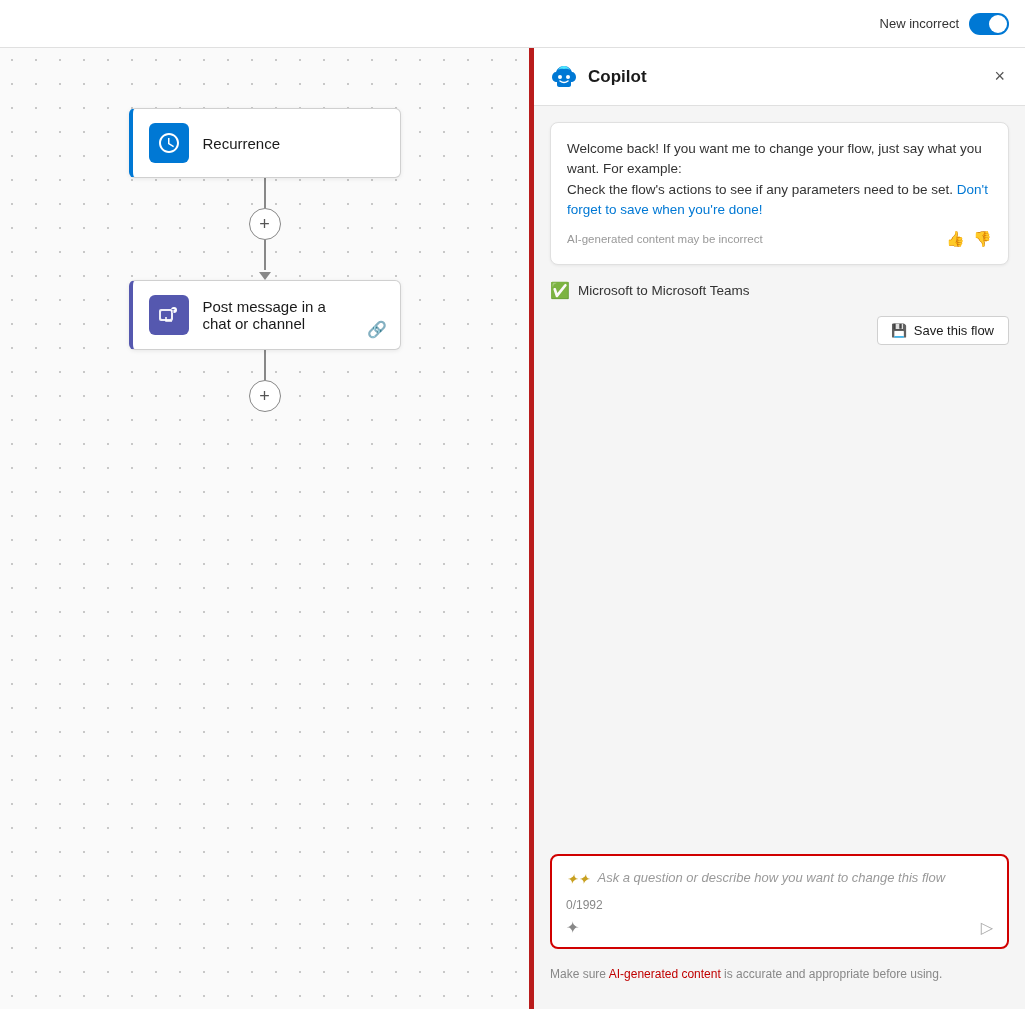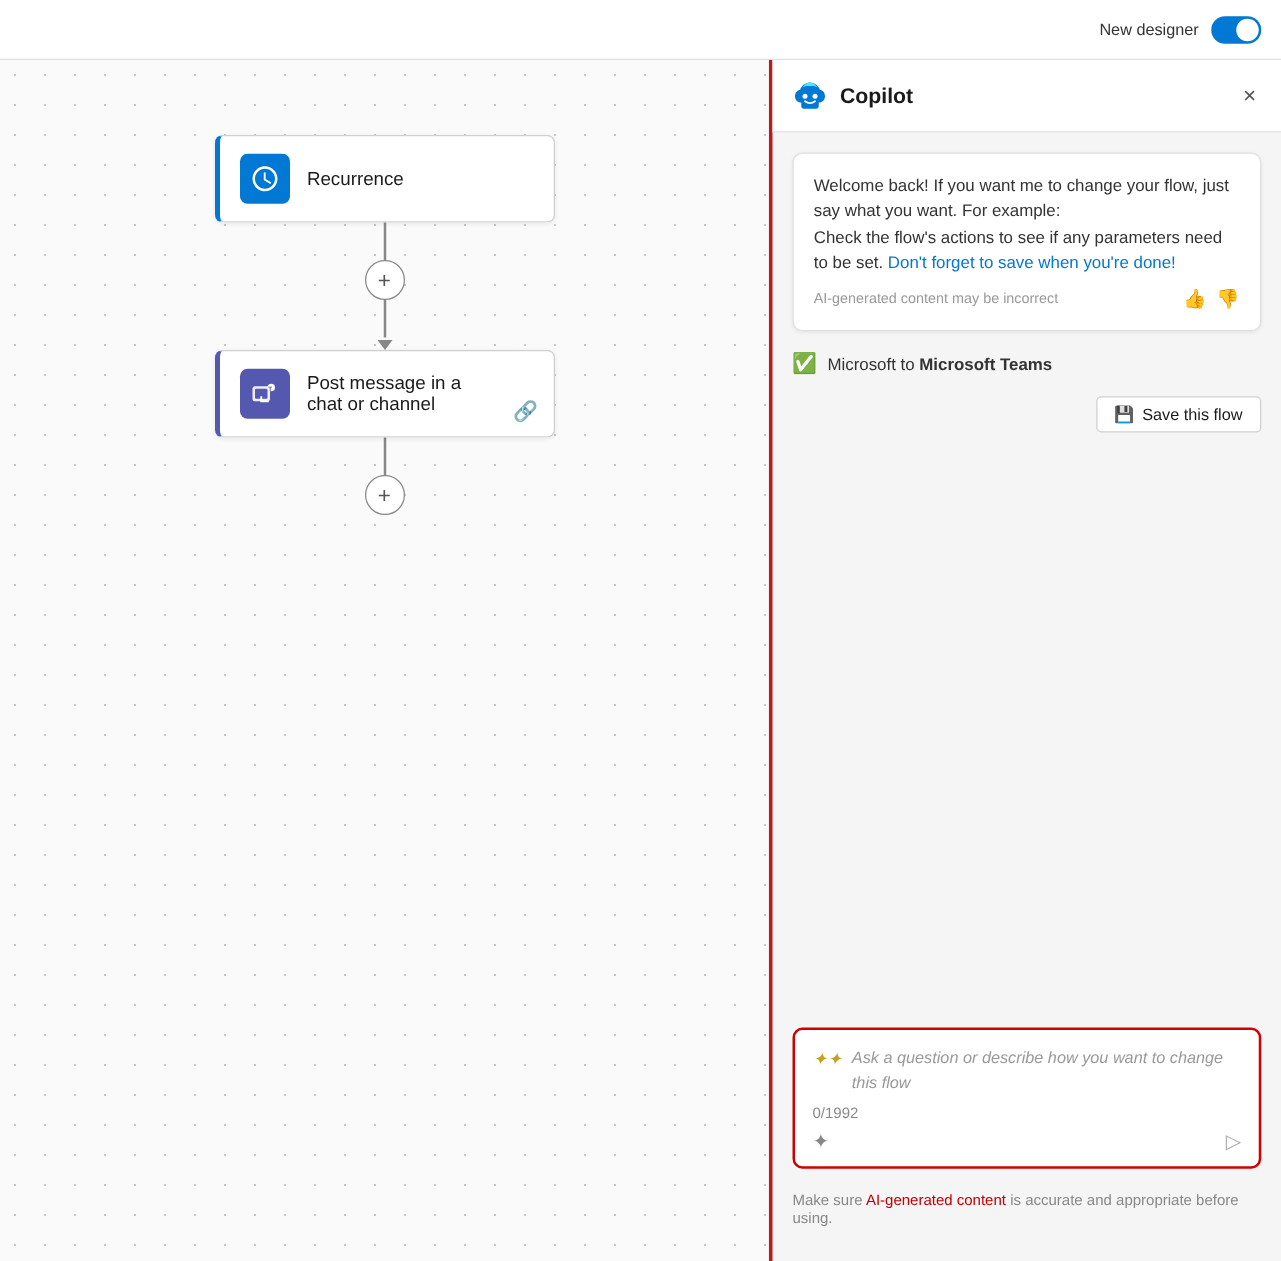--- a/index.html
+++ b/index.html
@@ -162,23 +162,23 @@
       width: 0;
       height: 0;
       border-left: 6px solid transparent;
       border-right: 6px solid transparent;
       border-top: 8px solid #888;
       margin-top: 2px;
     }
 
     
     .copilot-panel {
-      width: 410px;
+      width: 496px;
       background: #f5f5f5;
-      border-left: 3px solid #b91c1c;
+      border-left: 5px solid #b91c1c;
       display: flex;
       flex-direction: column;
       height: 100%;
     }
 
     .copilot-header {
       background: #fff;
       padding: 14px 16px;
       display: flex;
       align-items: center;
@@ -276,21 +276,21 @@
       color: #333;
       padding: 4px 0;
     }
 
     .connected-check {
       color: #107c10;
       font-size: 16px;
     }
 
     .connected-bold {
-      font-weight: 700;
+      font-weight: 400;
     }
 
     
     .save-flow-row {
       display: flex;
       justify-content: flex-end;
       padding: 0 0 4px 0;
     }
 
     .save-flow-btn {
@@ -386,21 +386,21 @@
 
     .copilot-logo {
       width: 28px;
       height: 28px;
     }
   </style>
 </head>
 <body>
 
 <div class="top-bar">
-  <span class="new-designer-label">New designer</span>
+  <span class="new-designer-label">New incorrect</span>
   <div class="toggle-switch"></div>
 </div>
 
 <div class="main-area">
 
   <div class="canvas">
     <div class="flow-container">
 
       <div class="flow-node recurrence">
         <div class="node-icon blue-bg">

